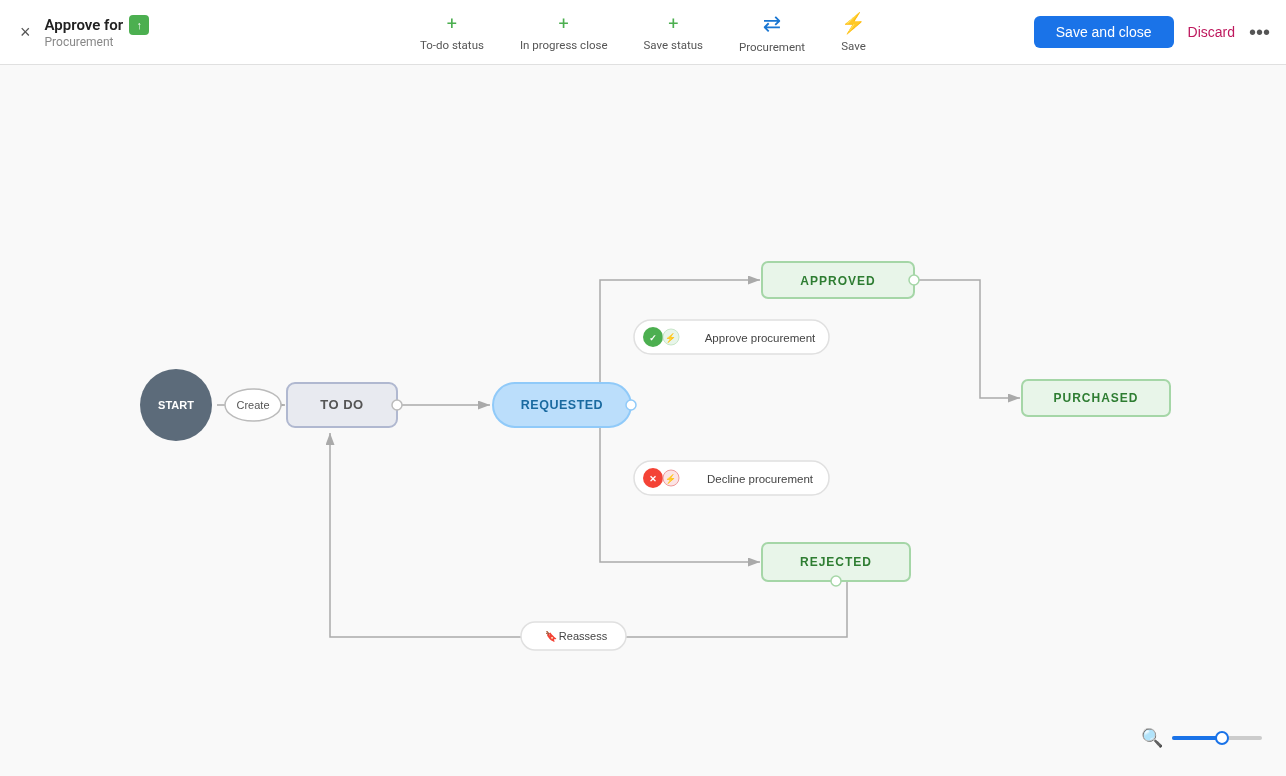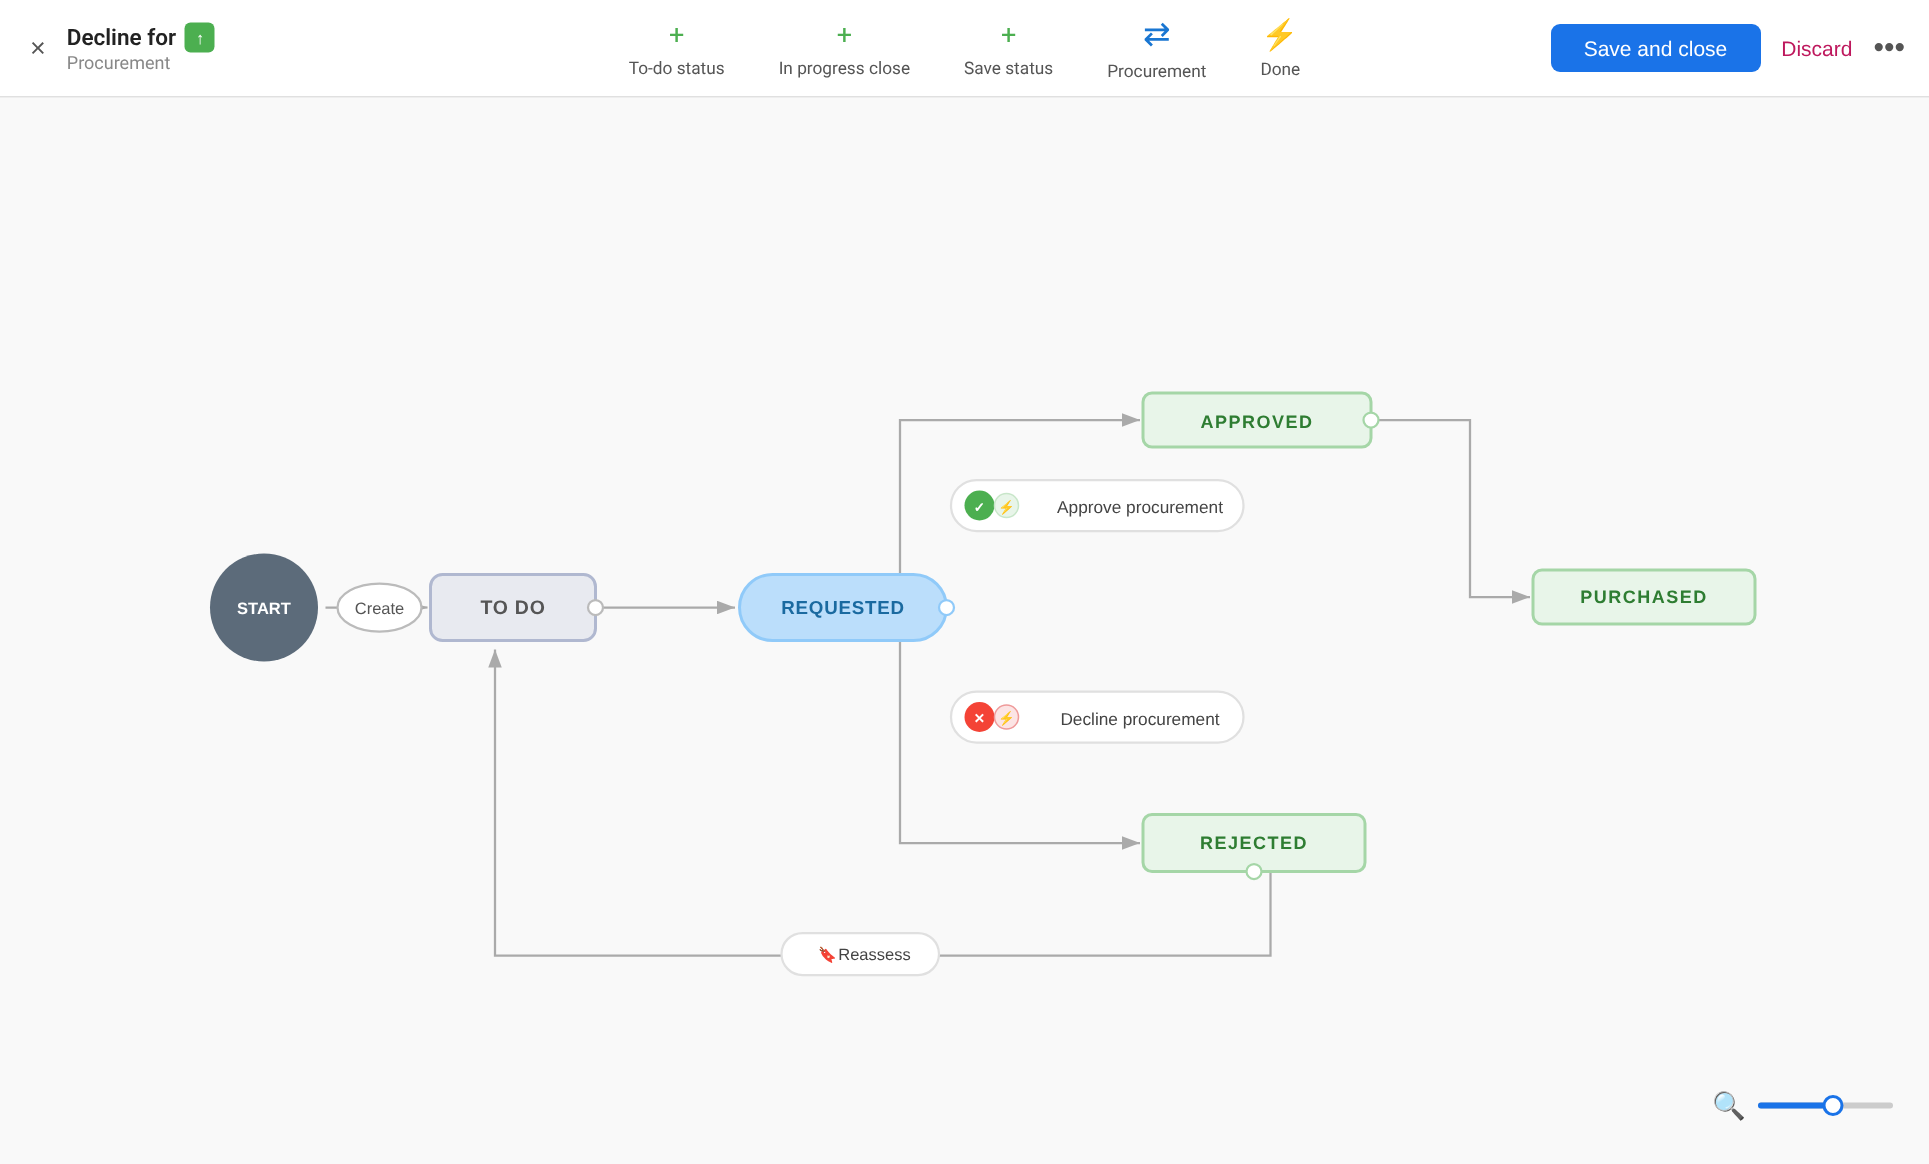--- a/index.html
+++ b/index.html
@@ -43,21 +43,21 @@
     .zoom-thumb { width: 14px; height: 14px; background: white; border: 2px solid #1a73e8; border-radius: 50%; position: absolute; top: -5px; left: calc(55% - 7px); cursor: pointer; }
   </style>
 </head>
 <body>
 
 <div class="header">
   <div class="header-left">
     <button class="close-btn">×</button>
     <div class="workflow-info">
       <div class="workflow-title">
-        <span>Decline for</span>
+        <span>Approve for</span>
         <div class="upload-icon">↑</div>
       </div>
       <div class="workflow-subtitle">Procurement</div>
     </div>
   </div>
 
   <div class="header-center">
 
     <div class="toolbar-item">
       <span class="icon">+</span>
@@ -74,21 +74,21 @@
       <span>Save status</span>
     </div>
 
     <div class="toolbar-item">
       <span class="icon icon-blue" style="font-size:22px;">⇄</span>
       <span>Procurement</span>
     </div>
 
     <div class="toolbar-item">
       <span class="icon-lightning">⚡</span>
-      <span>Done</span>
+      <span>Save</span>
     </div>
   </div>
 
   <div class="header-right">
     <button class="save-btn">Save and close</button>
     <button class="discard-btn">Discard</button>
     <button class="more-btn">•••</button>
   </div>
 </div>
 

